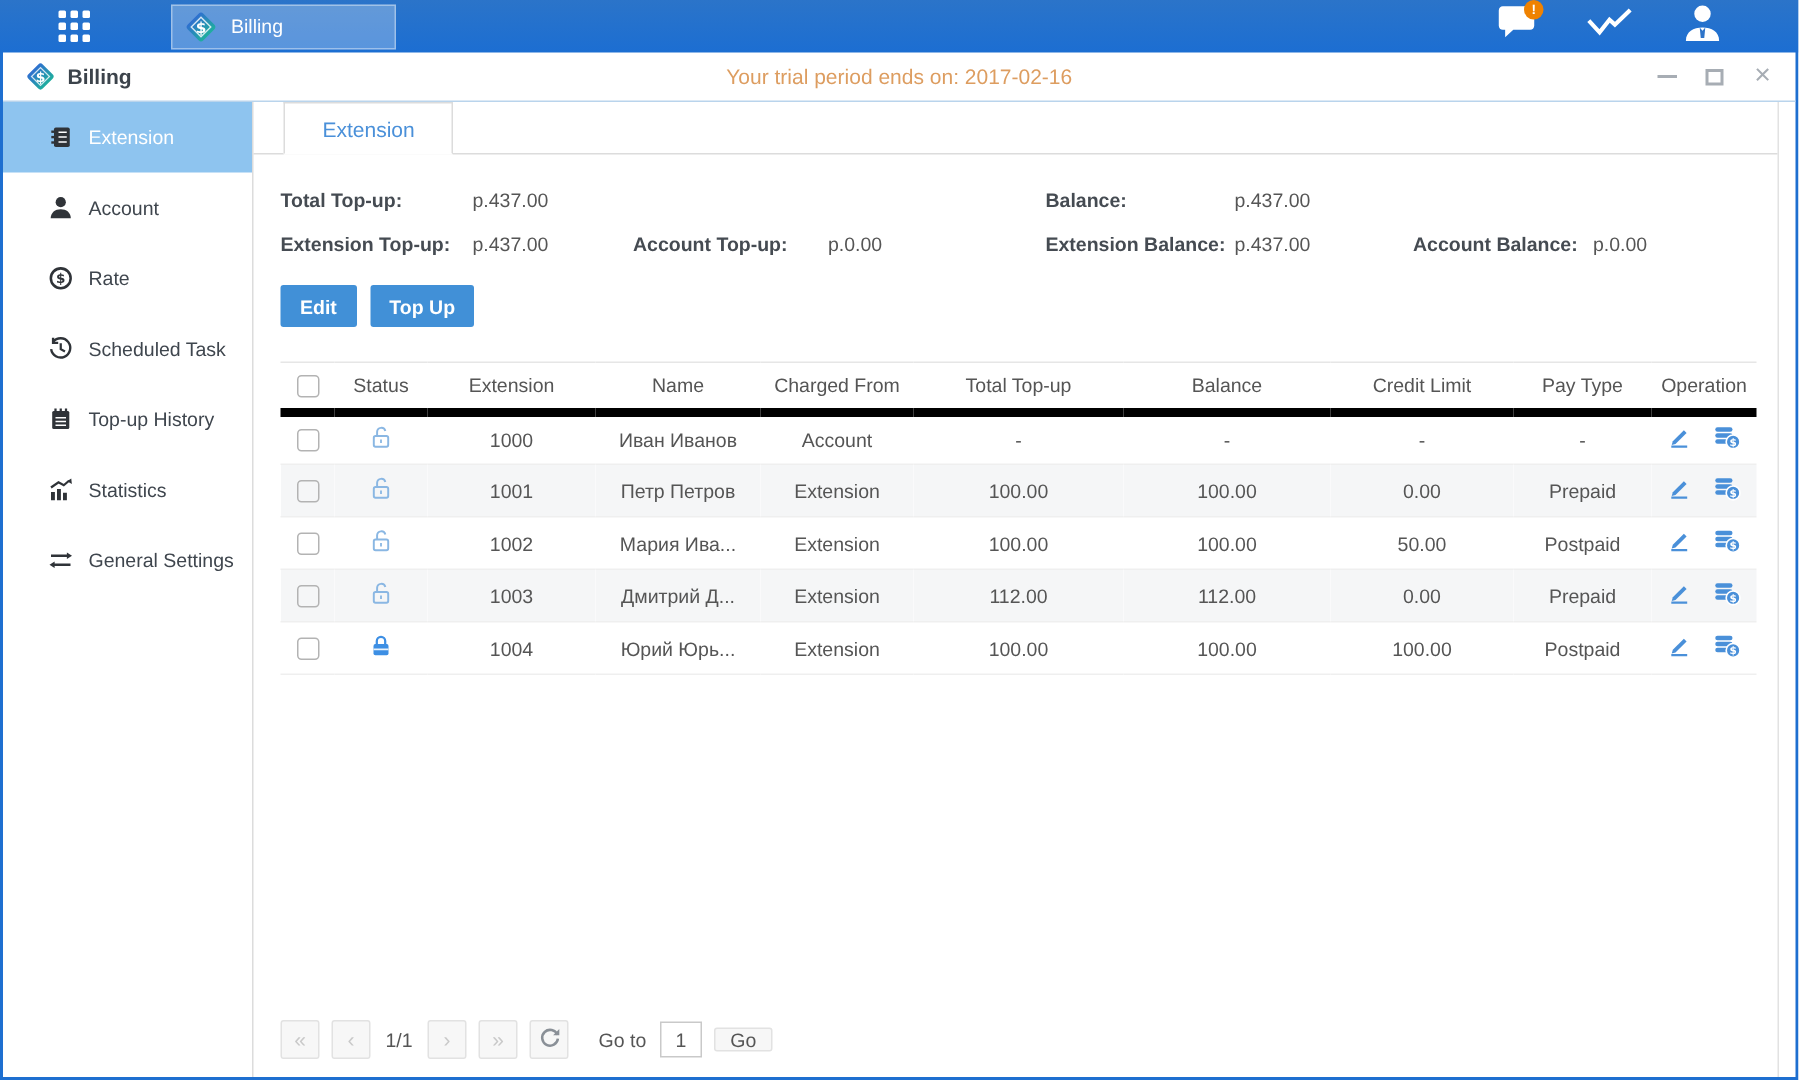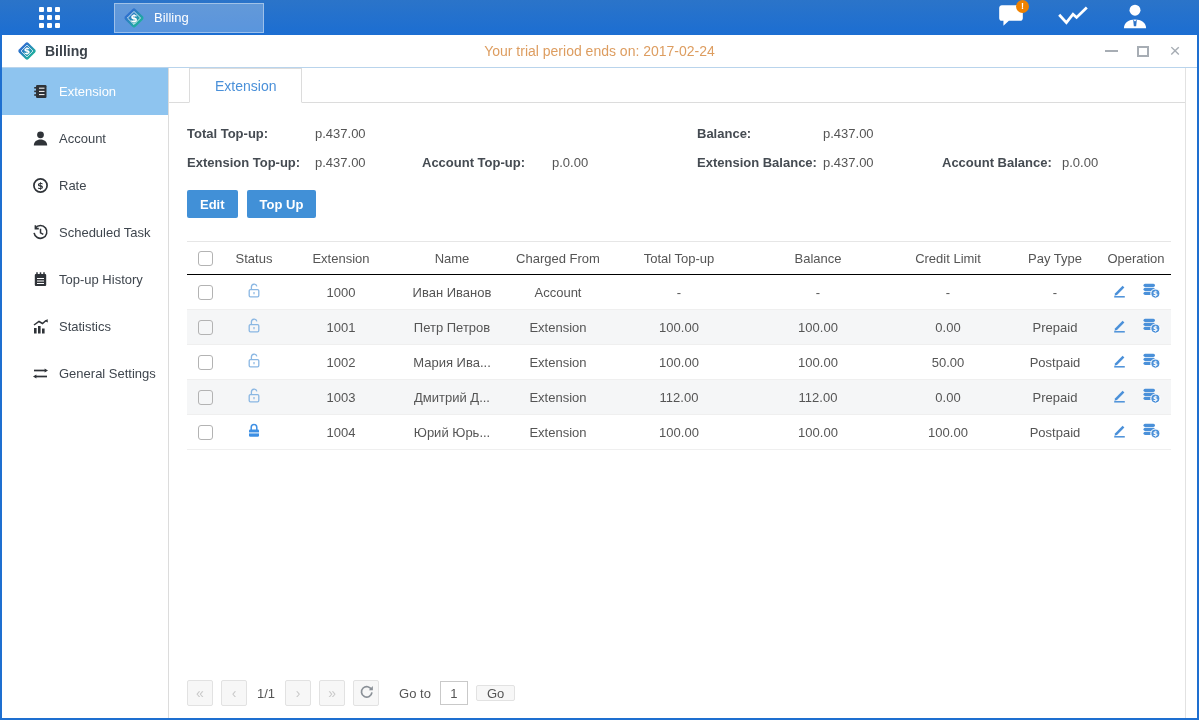--- a/index.html
+++ b/index.html
@@ -43,21 +43,21 @@
   .content { padding:17px 14px 0 18px; }
 
   .summary { display:grid; grid-template-columns:128px 107px 130px 145px 126px 119px 120px auto; row-gap:14px; font-size:13px; margin:6px 0 20px; }
   .sum-label { font-weight:bold; color:#454b52; }
   .sum-val { color:#555; }
 
   .btns { display:flex; gap:9px; margin-bottom:23px; }
   .btn-primary { background:#4190d7; color:#fff; font-size:13px; font-weight:bold; border:none; border-radius:2px; height:28px; padding:0 13px; cursor:pointer; font-family:"Liberation Sans",sans-serif; }
 
   table { width:100%; border-collapse:collapse; table-layout:fixed; }
-  th { font-weight:normal; color:#555; font-size:13px; height:33px; border-top:1px solid #e6e6e6; border-bottom:1px solid #000000; text-align:center; overflow:hidden; white-space:nowrap; }
+  th { font-weight:normal; color:#555; font-size:13px; height:33px; border-top:1px solid #e6e6e6; border-bottom:6px solid #000000; text-align:center; overflow:hidden; white-space:nowrap; }
   td { height:35px; font-size:13px; color:#555; text-align:center; border-bottom:1px solid #efefef; overflow:hidden; white-space:nowrap; }
   tbody tr:nth-child(even) { background:#f5f6f7; }
   .op span { margin:0 7px; cursor:pointer; display:inline-block; vertical-align:middle; }
   .lock { display:inline-block; vertical-align:middle; cursor:pointer; }
   .checkbox { display:inline-block; width:15px; height:15px; border:1px solid #b3b3b3; border-radius:3px; background:transparent; vertical-align:middle; cursor:pointer; }
 
   
   .footer { margin-top:auto; display:flex; align-items:center; padding:0 18px 10px 18px; height:40px; flex:none; }
   .pg-btn { width:26px; height:26px; background:#f7f7f7; border:1px solid #e2e2e2; border-radius:2px; display:flex; align-items:center; justify-content:center; color:#c9c9c9; font-size:14px; margin-right:8px; cursor:pointer; flex:none; }
   .pg-text { color:#555; font-size:13px; margin:0 10px 0 2px; }
@@ -141,21 +141,21 @@
                 <stop offset="0" stop-color="#2f6fd0"></stop>
                 <stop offset="1" stop-color="#1fae9e"></stop>
               </linearGradient>
             </defs>
             <rect x="5" y="5" width="16" height="16" rx="2.5" transform="rotate(45 13 13)" fill="url(#dg2)"></rect>
             <rect x="8" y="8" width="10" height="10" transform="rotate(45 13 13)" fill="none" stroke="rgba(255,255,255,.8)" stroke-width="1"></rect>
             <text x="13" y="17" text-anchor="middle" font-size="11" font-weight="bold" fill="#fff" font-family="DejaVu Sans, sans-serif">$</text>
           </svg>
       </span>
       <span class="wtitle">Billing</span>
-      <span class="trial">Your trial period ends on: 2017-02-24</span>
+      <span class="trial">Your trial period ends on: 2017-02-16</span>
       <span class="controls">
         <span class="ctl">
             <span class="ic-min"></span>
           </span>
         <span class="ctl">
             <span class="ic-max"></span>
           </span>
         <span class="ctl">
             <span class="ic-close">×</span>
           </span>

